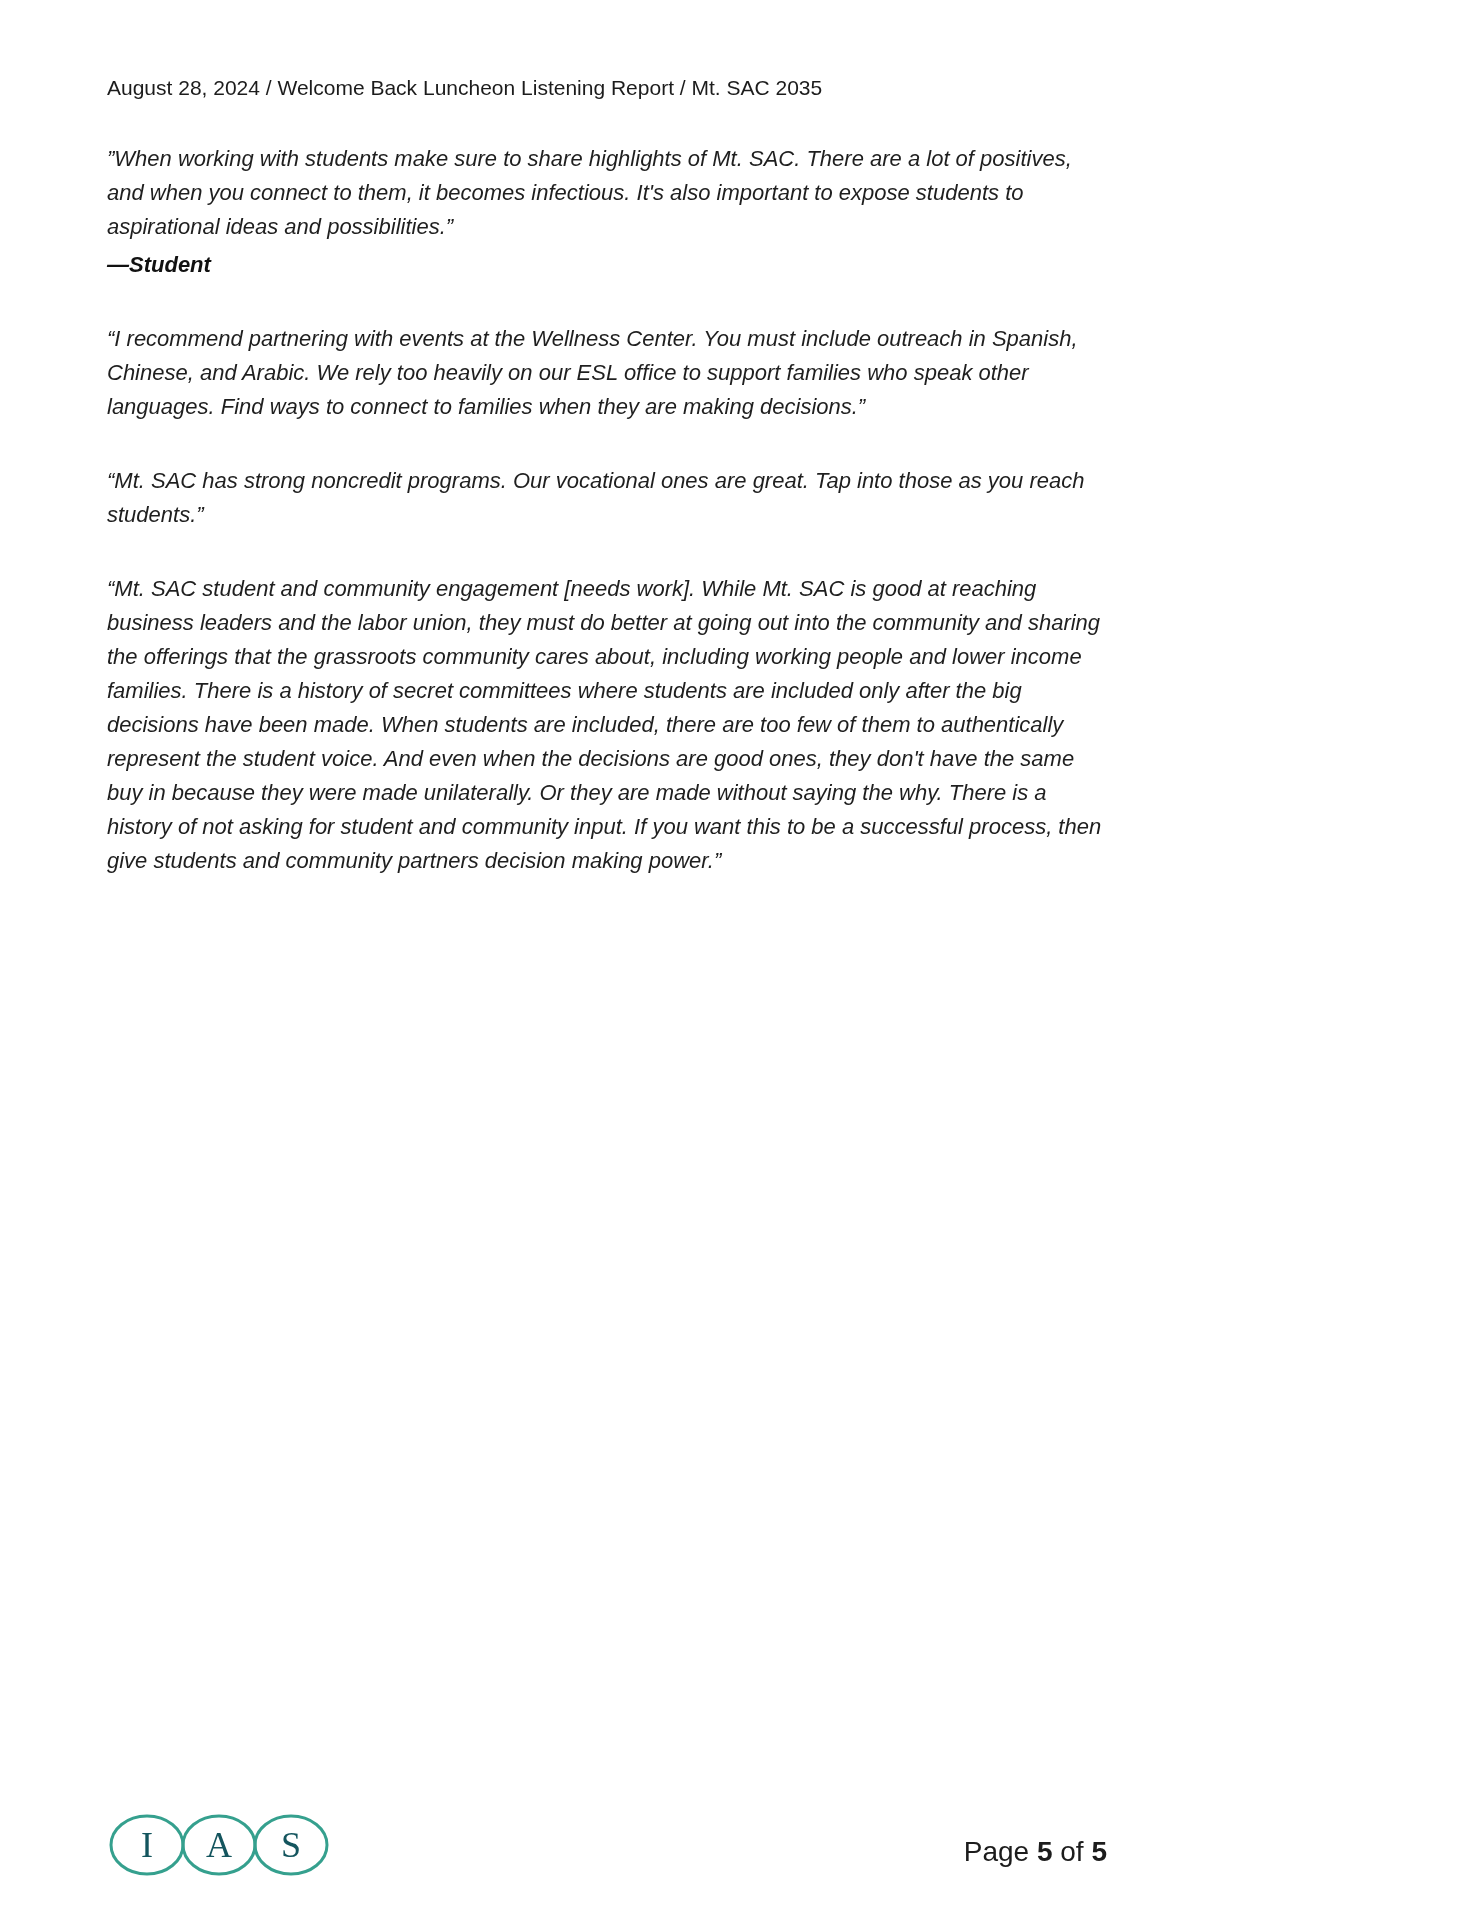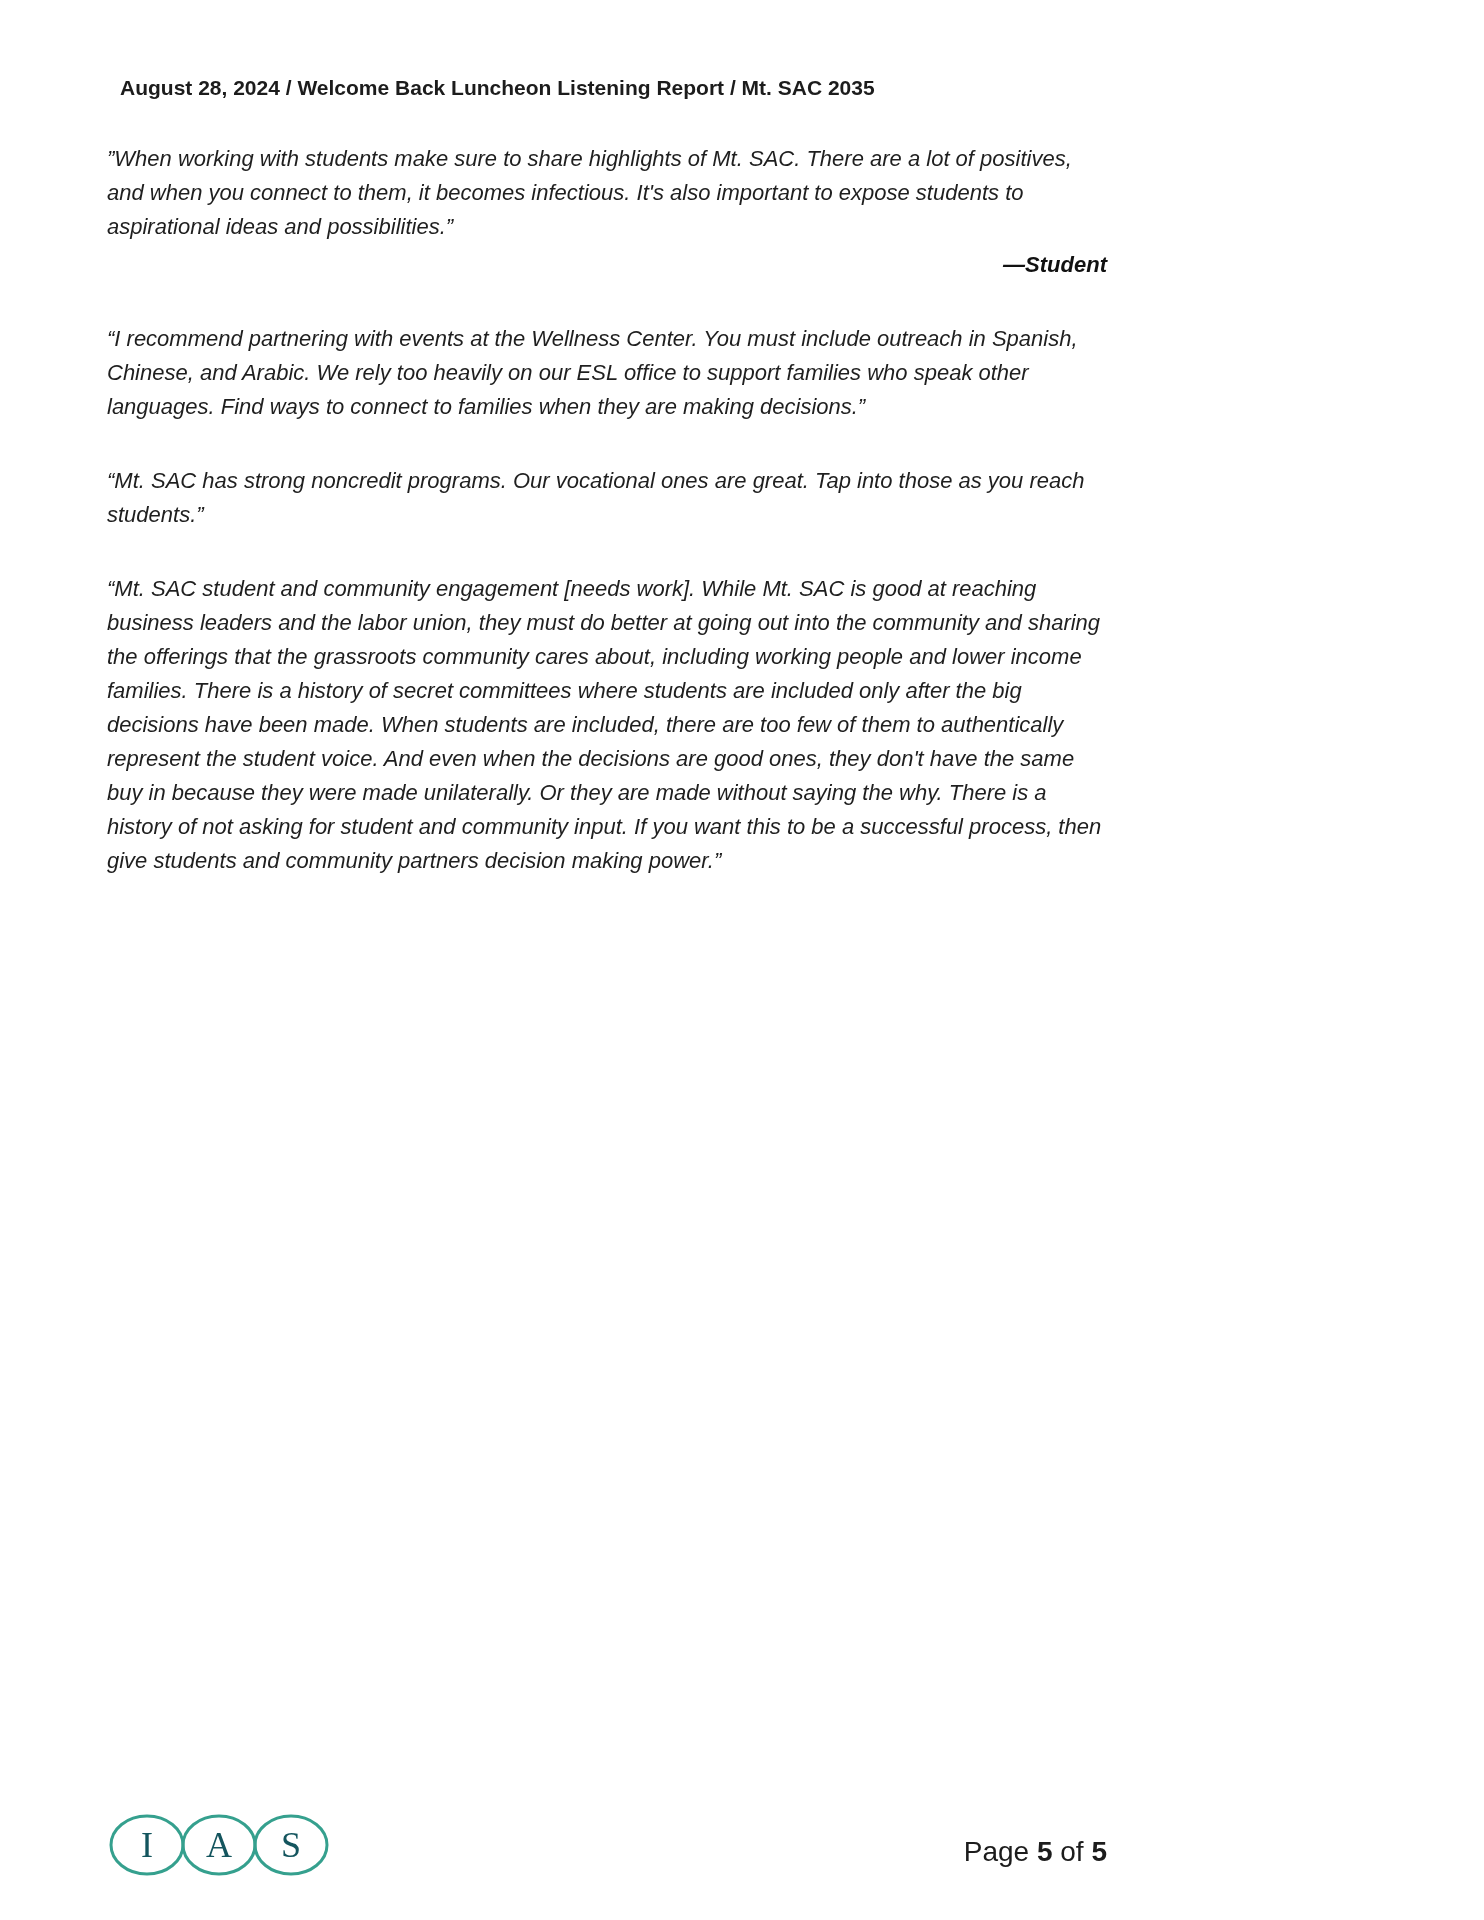--- a/index.html
+++ b/index.html
@@ -16,27 +16,26 @@
   .page {
     position: relative;
     width: 1484px;
     height: 1920px;
     background: #ffffff;
     overflow: hidden;
   }
 
   .header {
     position: absolute;
-    left: 120px;
+    left: 107px;
     top: 74px;
     width: 1000px;
     font-size: 21px;
     line-height: 1.35;
     color: #1c1c1c;
-    font-weight: bold;
   }
 
   .content {
     position: absolute;
     left: 107px;
     top: 142px;
     width: 1000px;
   }
 
   .quote-block {
@@ -48,21 +47,20 @@
     font-size: 22px;
     line-height: 34px;
     color: #1f1f1f;
   }
 
   .quote-attribution {
     margin-top: 4px;
     font-size: 22px;
     line-height: 34px;
     font-weight: bold;
-    text-align: right;
     color: #111111;
   }
 
   .footer {
     position: absolute;
     left: 107px;
     top: 1812px;
     width: 1000px;
     display: flex;
     justify-content: space-between;

